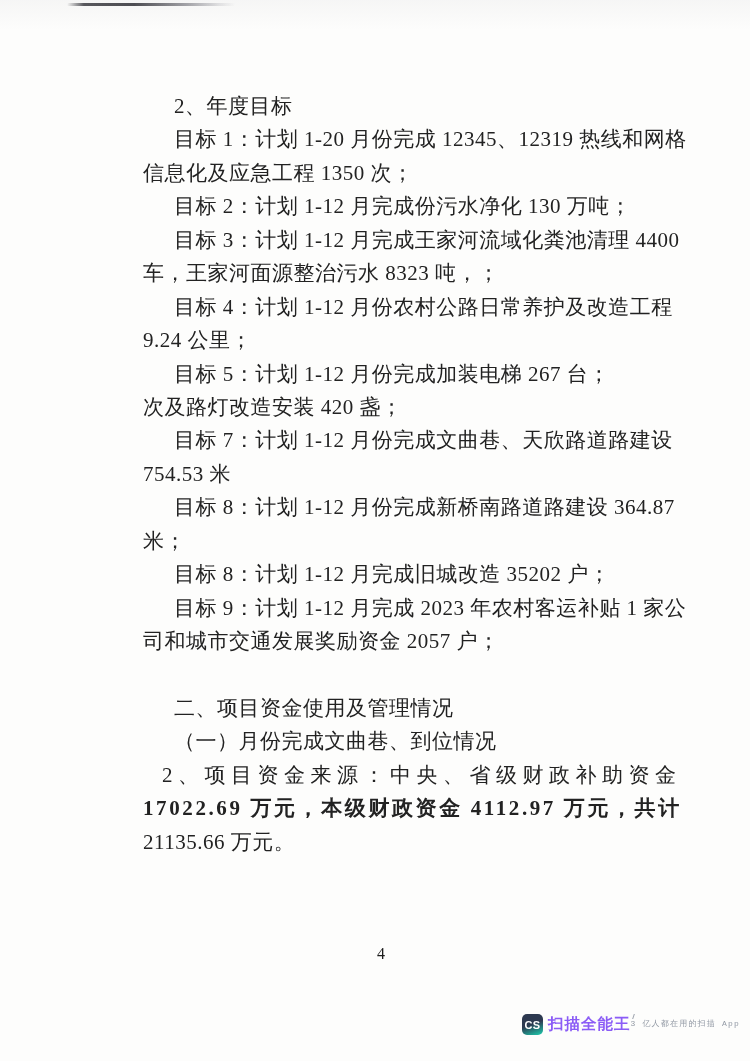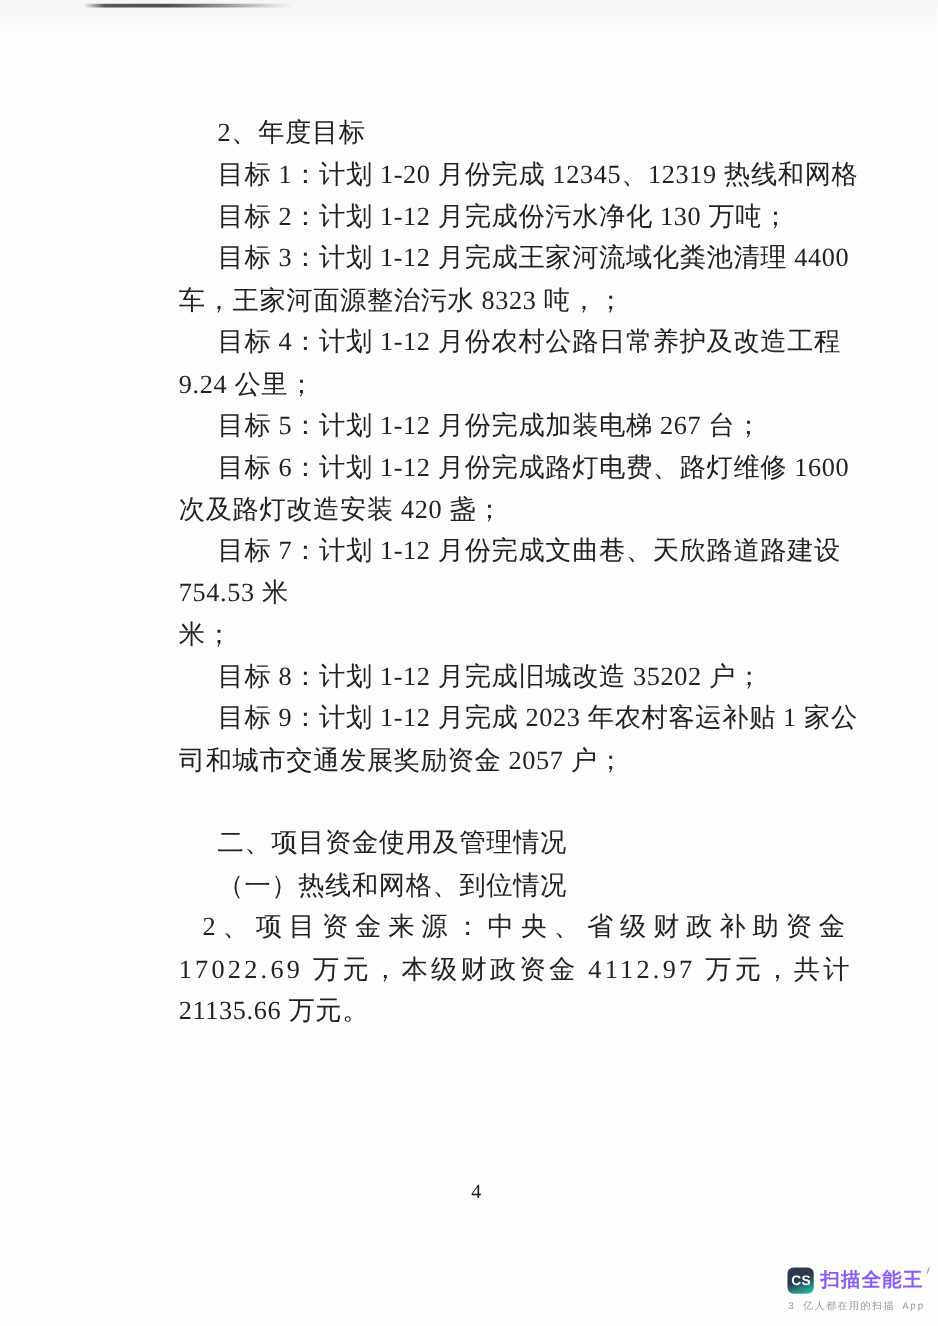--- a/index.html
+++ b/index.html
@@ -35,31 +35,31 @@
   .line {
     height: 33.45px; line-height: 33.45px;
     font-size: 21px;
     white-space: nowrap;
     letter-spacing: 0.5px;
   }
   .indent { padding-left: 31px; }
   .bold { font-weight: 400; }
   .gap { height: 33.45px; }
   .sp1 { padding-left: 19px; letter-spacing: 5.5px; }
-  .sp2 { letter-spacing: 2.6px; }
+  .sp2 { letter-spacing: 2.6px; font-weight: bold; }
   .page-number {
     position: absolute; top: 944px; left: 381px;
     transform: translateX(-50%);
     font-size: 16px; line-height: 20px; color: #1c1c1c;
     font-family: "Liberation Serif", "DejaVu Serif", serif;
   }
   
   .watermark {
     position: absolute; top: 1014px; right: 10px;
-    display: flex; flex-direction: column; align-items: flex-start;
+    display: flex; align-items: flex-start;
     font-family: "Liberation Sans", "DejaVu Sans", sans-serif;
   }
   .wm-row { display: flex; align-items: center; gap: 5px; }
   .wm-badge {
     width: 21px; height: 21px; border-radius: 5px;
     background: linear-gradient(160deg, #2d3950 48%, #1fae9a 88%, #24c7ae 100%);
     color: #ffffff; font-weight: 700; font-size: 11px;
     display: flex; align-items: center; justify-content: center;
     letter-spacing: 0.3px;
   }
@@ -80,37 +80,38 @@
 </style>
 </head>
 <body>
 
 <div class="scan-tone"></div>
 <div class="scan-artifact"></div>
 
 <main class="content">
   <div class="line indent bold">2、年度目标</div>
   <div class="line indent">目标 1：计划 1-20 月份完成 12345、12319 热线和网格</div>
+  <div class="line">信息化及应急工程 1350 次；</div>
   <div class="line indent">目标 2：计划 1-12 月完成份污水净化 130 万吨；</div>
   <div class="line indent">目标 3：计划 1-12 月完成王家河流域化粪池清理 4400</div>
   <div class="line">车，王家河面源整治污水 8323 吨，；</div>
   <div class="line indent">目标 4：计划 1-12 月份农村公路日常养护及改造工程</div>
   <div class="line">9.24 公里；</div>
   <div class="line indent">目标 5：计划 1-12 月份完成加装电梯 267 台；</div>
-  <div class="line indent">目标 6：计划 1-12 月份完成路灯电费、路灯维修 1600</div>
   <div class="line">次及路灯改造安装 420 盏；</div>
   <div class="line indent">目标 7：计划 1-12 月份完成文曲巷、天欣路道路建设</div>
   <div class="line">754.53 米</div>
+  <div class="line indent">目标 8：计划 1-12 月份完成新桥南路道路建设 364.87</div>
   <div class="line">米；</div>
   <div class="line indent">目标 8：计划 1-12 月完成旧城改造 35202 户；</div>
   <div class="line indent">目标 9：计划 1-12 月完成 2023 年农村客运补贴 1 家公</div>
   <div class="line">司和城市交通发展奖励资金 2057 户；</div>
   <div class="gap"></div>
   <div class="line indent bold">二、项目资金使用及管理情况</div>
-  <div class="line indent bold">（一）热线和网格、到位情况</div>
+  <div class="line indent bold">（一）月份完成文曲巷、到位情况</div>
   <div class="line sp1">2、项目资金来源：中央、省级财政补助资金</div>
   <div class="line sp2">17022.69 万元，本级财政资金 4112.97 万元，共计</div>
   <div class="line">21135.66 万元。</div>
 </main>
 
 <div class="page-number">4</div>
 
 <div class="watermark">
   <div class="wm-row">
     <span class="wm-badge">CS</span>

